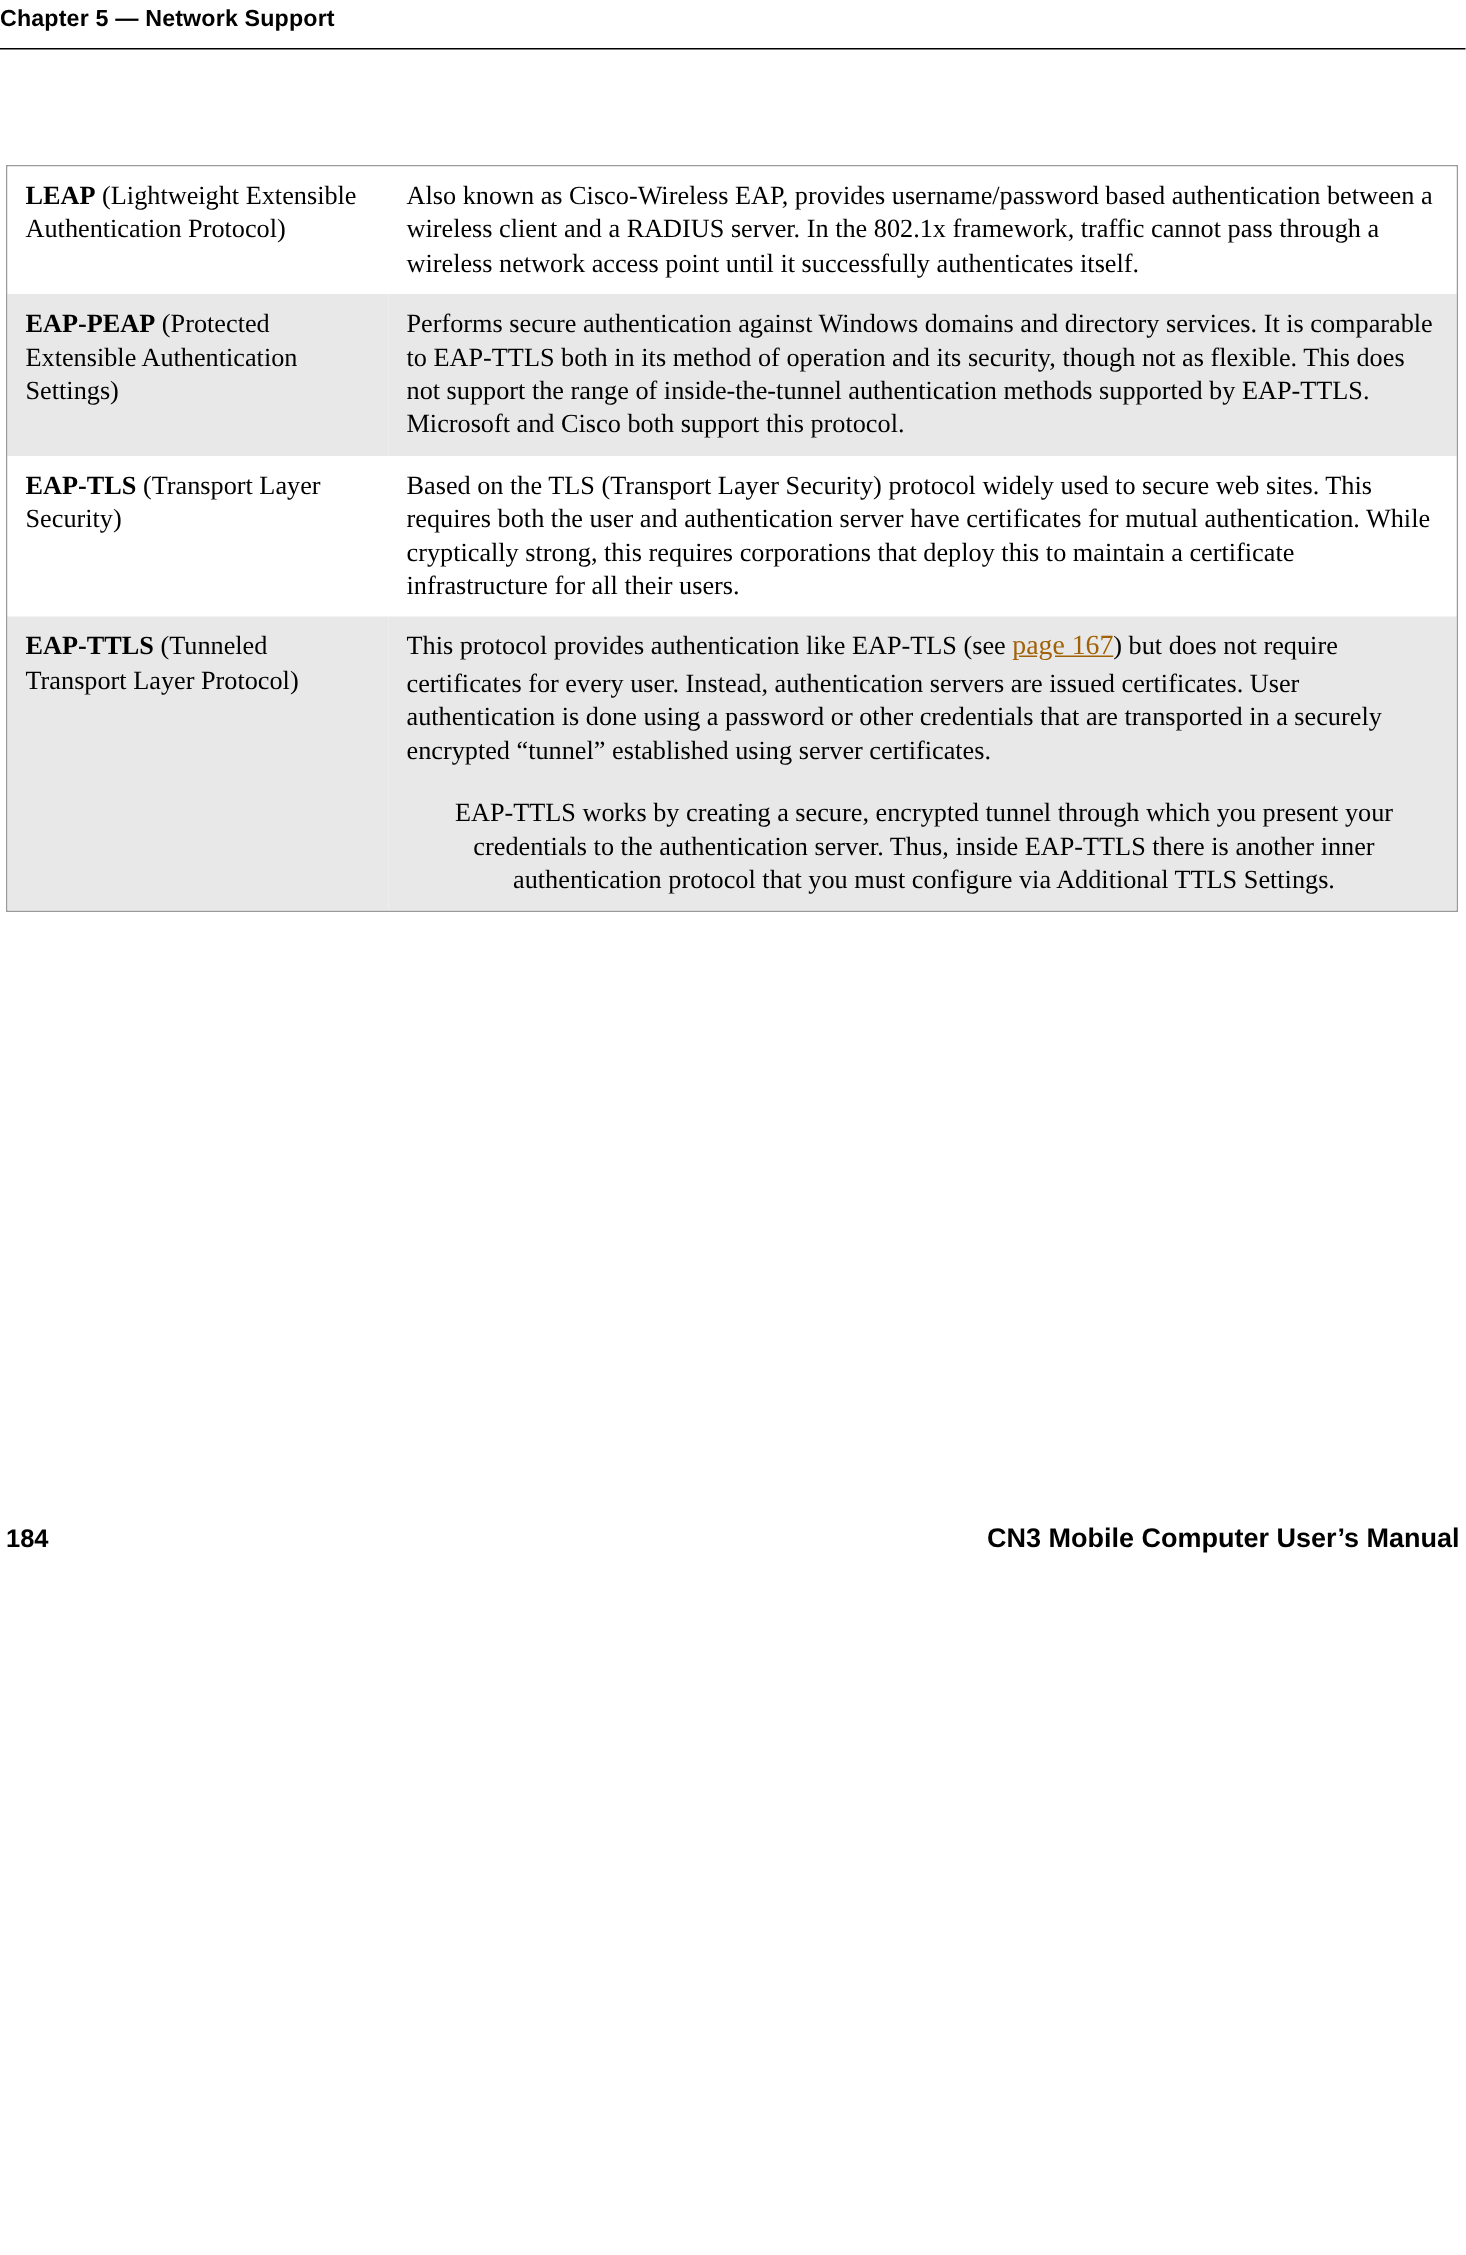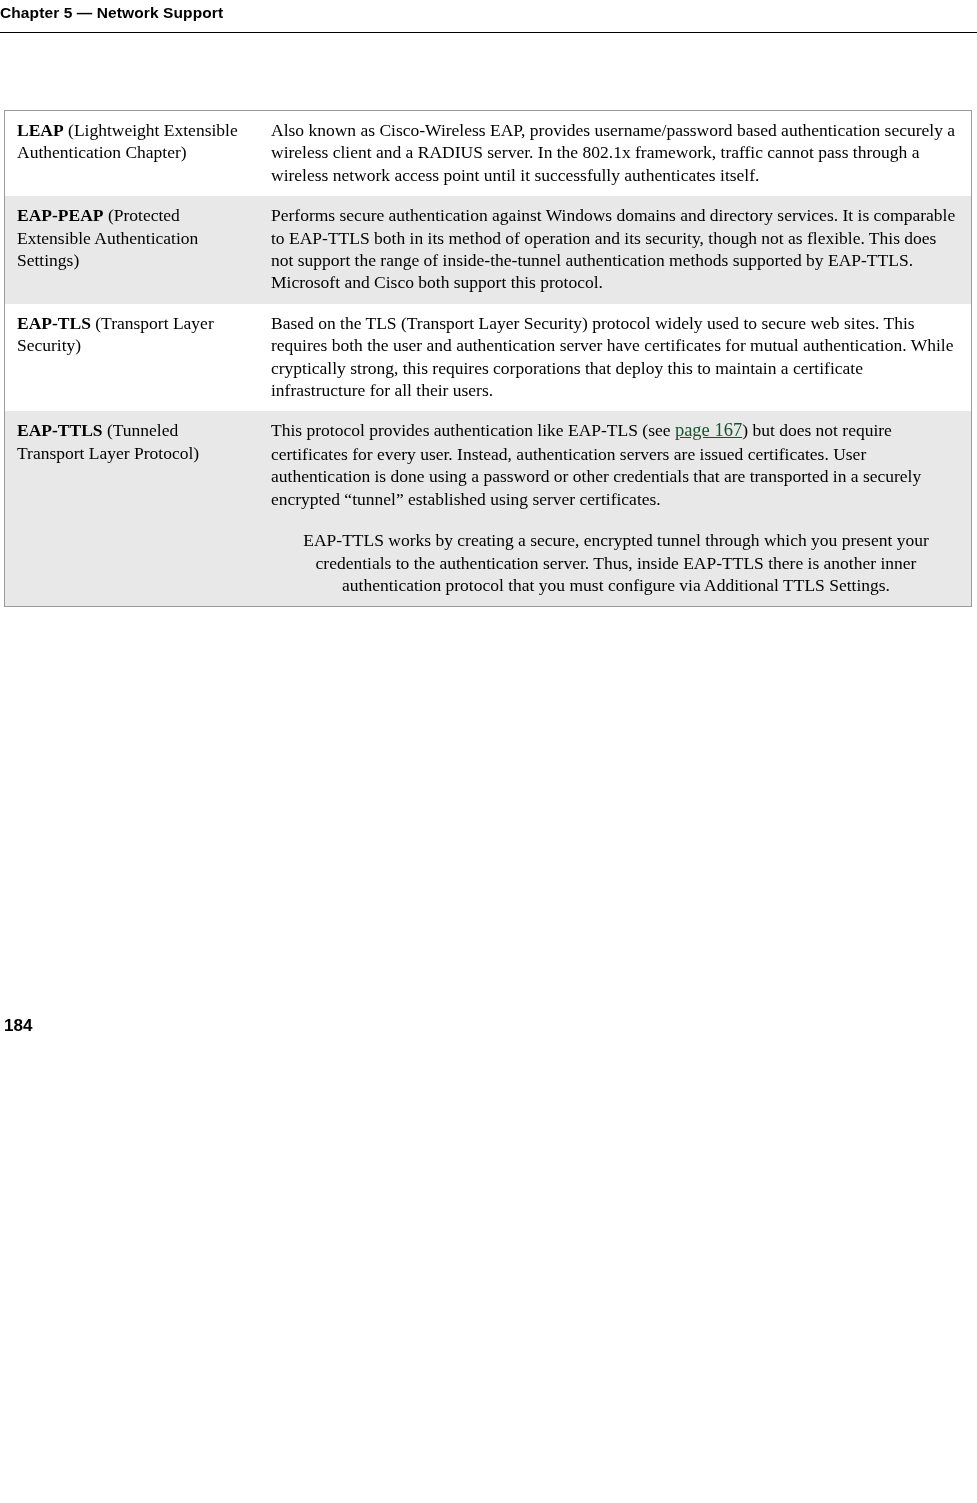--- a/index.html
+++ b/index.html
@@ -81,21 +81,21 @@
     background: #ffffff;
   }
   .col-term {
     width: 232px;
   }
   .term-bold {
     font-weight: bold;
     text-align: right;
   }
   .xref {
-    color: #14532d;
+    color: #a16207;
     font-size: 18.5px;
   }
   .desc p {
     margin: 0;
   }
   .desc p + p {
     margin-top: 19px;
     text-align: center;
   }
   
@@ -123,24 +123,24 @@
 
   <div class="header">Chapter 5 — Network Support</div>
   <div class="header-rule"></div>
 
 
   <div class="table">
     <table>
       <tbody>
         <tr class="plain">
           <td class="col-term">
-            <span class="term-bold">LEAP</span><span> (Lightweight Extensible Authentication Chapter)</span>
+            <span class="term-bold">LEAP</span><span> (Lightweight Extensible Authentication Protocol)</span>
           </td>
           <td class="desc">
-            <p>Also known as Cisco-Wireless EAP, provides username/password based authentication securely a wireless client and a RADIUS server. In the 802.1x framework, traffic cannot pass through a wireless network access point until it successfully authenticates itself.</p>
+            <p>Also known as Cisco-Wireless EAP, provides username/password based authentication between a wireless client and a RADIUS server. In the 802.1x framework, traffic cannot pass through a wireless network access point until it successfully authenticates itself.</p>
           </td>
         </tr>
 
         <tr class="shaded">
           <td class="col-term">
             <span class="term-bold">EAP-PEAP</span><span> (Protected Extensible Authentication Settings)</span>
           </td>
           <td class="desc">
             <p>Performs secure authentication against Windows domains and directory services. It is comparable to EAP-TTLS both in its method of operation and its security, though not as flexible. This does not support the range of inside-the-tunnel authentication methods supported by EAP-TTLS. Microsoft and Cisco both support this protocol.</p>
           </td>
@@ -162,14 +162,15 @@
           <td class="desc">
             <p><span>This protocol provides authentication like EAP-TLS (see </span><a class="xref" href="#">page 167</a><span>) but does not require certificates for every user. Instead, authentication servers are issued certificates. User authentication is done using a password or other credentials that are transported in a securely encrypted “tunnel” established using server certificates.</span></p>
             <p>EAP-TTLS works by creating a secure, encrypted tunnel through which you present your credentials to the authentication server. Thus, inside EAP-TTLS there is another inner authentication protocol that you must configure via Additional TTLS Settings.</p>
           </td>
         </tr>
       </tbody>
     </table>
   </div>
 
   <div class="footer-left">184</div>
+  <div class="footer-right">CN3 Mobile Computer User’s Manual</div>
 
 </div>
 
 </body></html>

